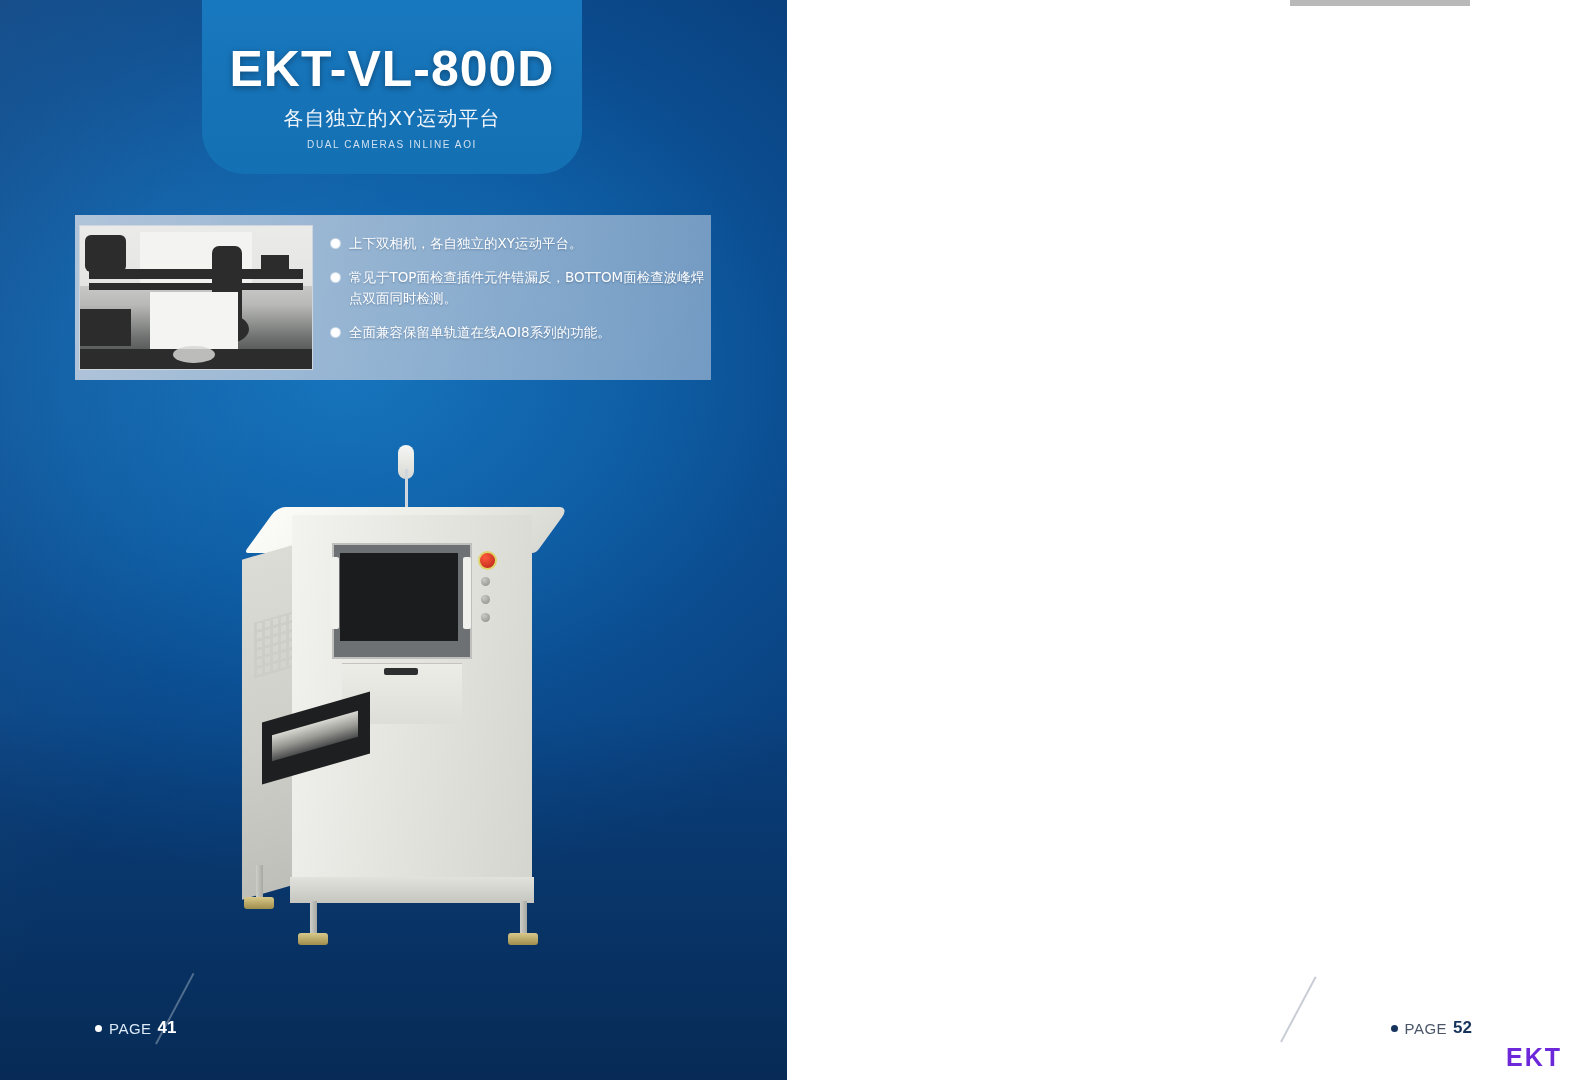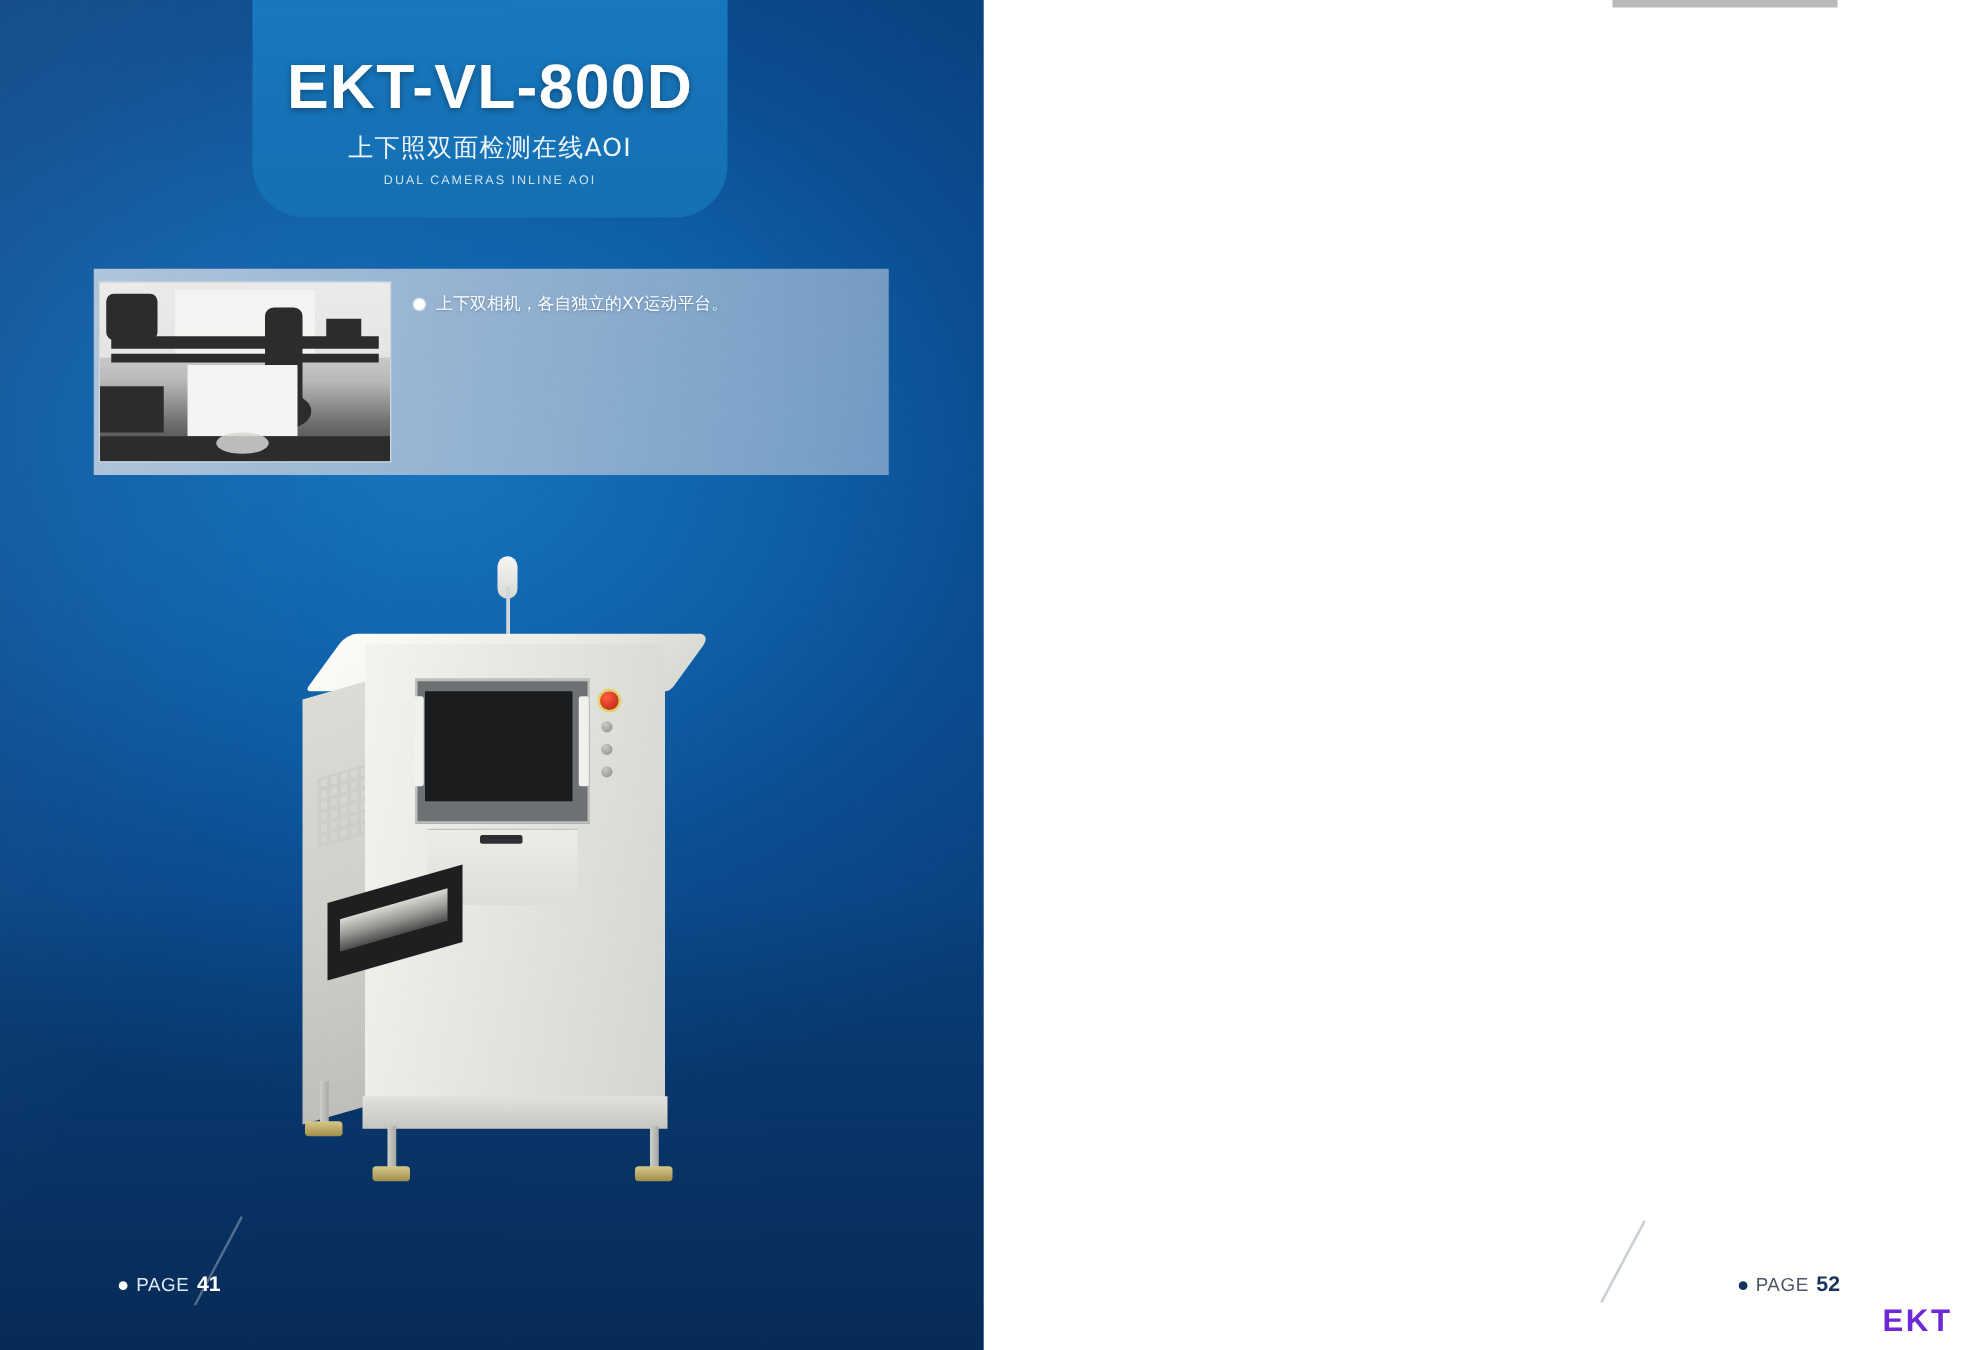--- a/index.html
+++ b/index.html
@@ -151,21 +151,21 @@
 <body>
 
 <div class="spread">
 
   <div class="left-page">
 
     <div class="banner-wrap">
       <div class="banner-frame"></div>
       <div class="banner-inner">
         <div class="model-name">EKT-VL-800D</div>
-        <div class="model-sub-cn">上下照双面检测在线AOI</div>
+        <div class="model-sub-cn">各自独立的XY运动平台</div>
         <div class="model-sub-en">DUAL CAMERAS INLINE AOI</div>
       </div>
     </div>
 
     <div class="features">
       <div class="feat-photo">
         <div class="ph-soft" style="left:0;top:0;width:100%;height:42%;background:#e9eae7;"></div>
         <div class="ph-soft" style="left:26%;top:4%;width:48%;height:40%;background:#f4f5f2;"></div>
         <div class="ph-bar" style="left:4%;top:30%;width:92%;height:7%;"></div>
         <div class="ph-bar" style="left:4%;top:40%;width:92%;height:5%;"></div>
@@ -175,20 +175,28 @@
         <div class="ph-light" style="left:30%;top:46%;width:38%;height:40%;"></div>
         <div class="ph-bar" style="left:0;top:58%;width:22%;height:26%;"></div>
         <div class="ph-bar" style="left:0;top:86%;width:100%;height:14%;"></div>
         <div class="ph-soft" style="left:40%;top:84%;width:18%;height:12%;border-radius:50%;background:#d6d7d4;"></div>
         <div class="ph-bar" style="left:78%;top:20%;width:12%;height:14%;"></div>
       </div>
       <div class="feat-list">
         <div class="feat-item">
           <span class="bullet"></span>
           <span class="feat-text">上下双相机，各自独立的XY运动平台。</span>
+        </div>
+        <div class="feat-item">
+          <span class="bullet"></span>
+          <span class="feat-text">常见于TOP面检查插件元件错漏反，BOTTOM面检查波峰焊点双面同时检测。</span>
+        </div>
+        <div class="feat-item">
+          <span class="bullet"></span>
+          <span class="feat-text">全面兼容保留单轨道在线AOI8系列的功能。</span>
         </div>
       </div>
     </div>
 
     <div class="machine">
       <div class="m-part m-lamp"></div>
       <div class="m-part m-lamp-pole"></div>
       <div class="m-part m-top"></div>
       <div class="m-part m-side"></div>
       <div class="m-part m-vent"></div>

